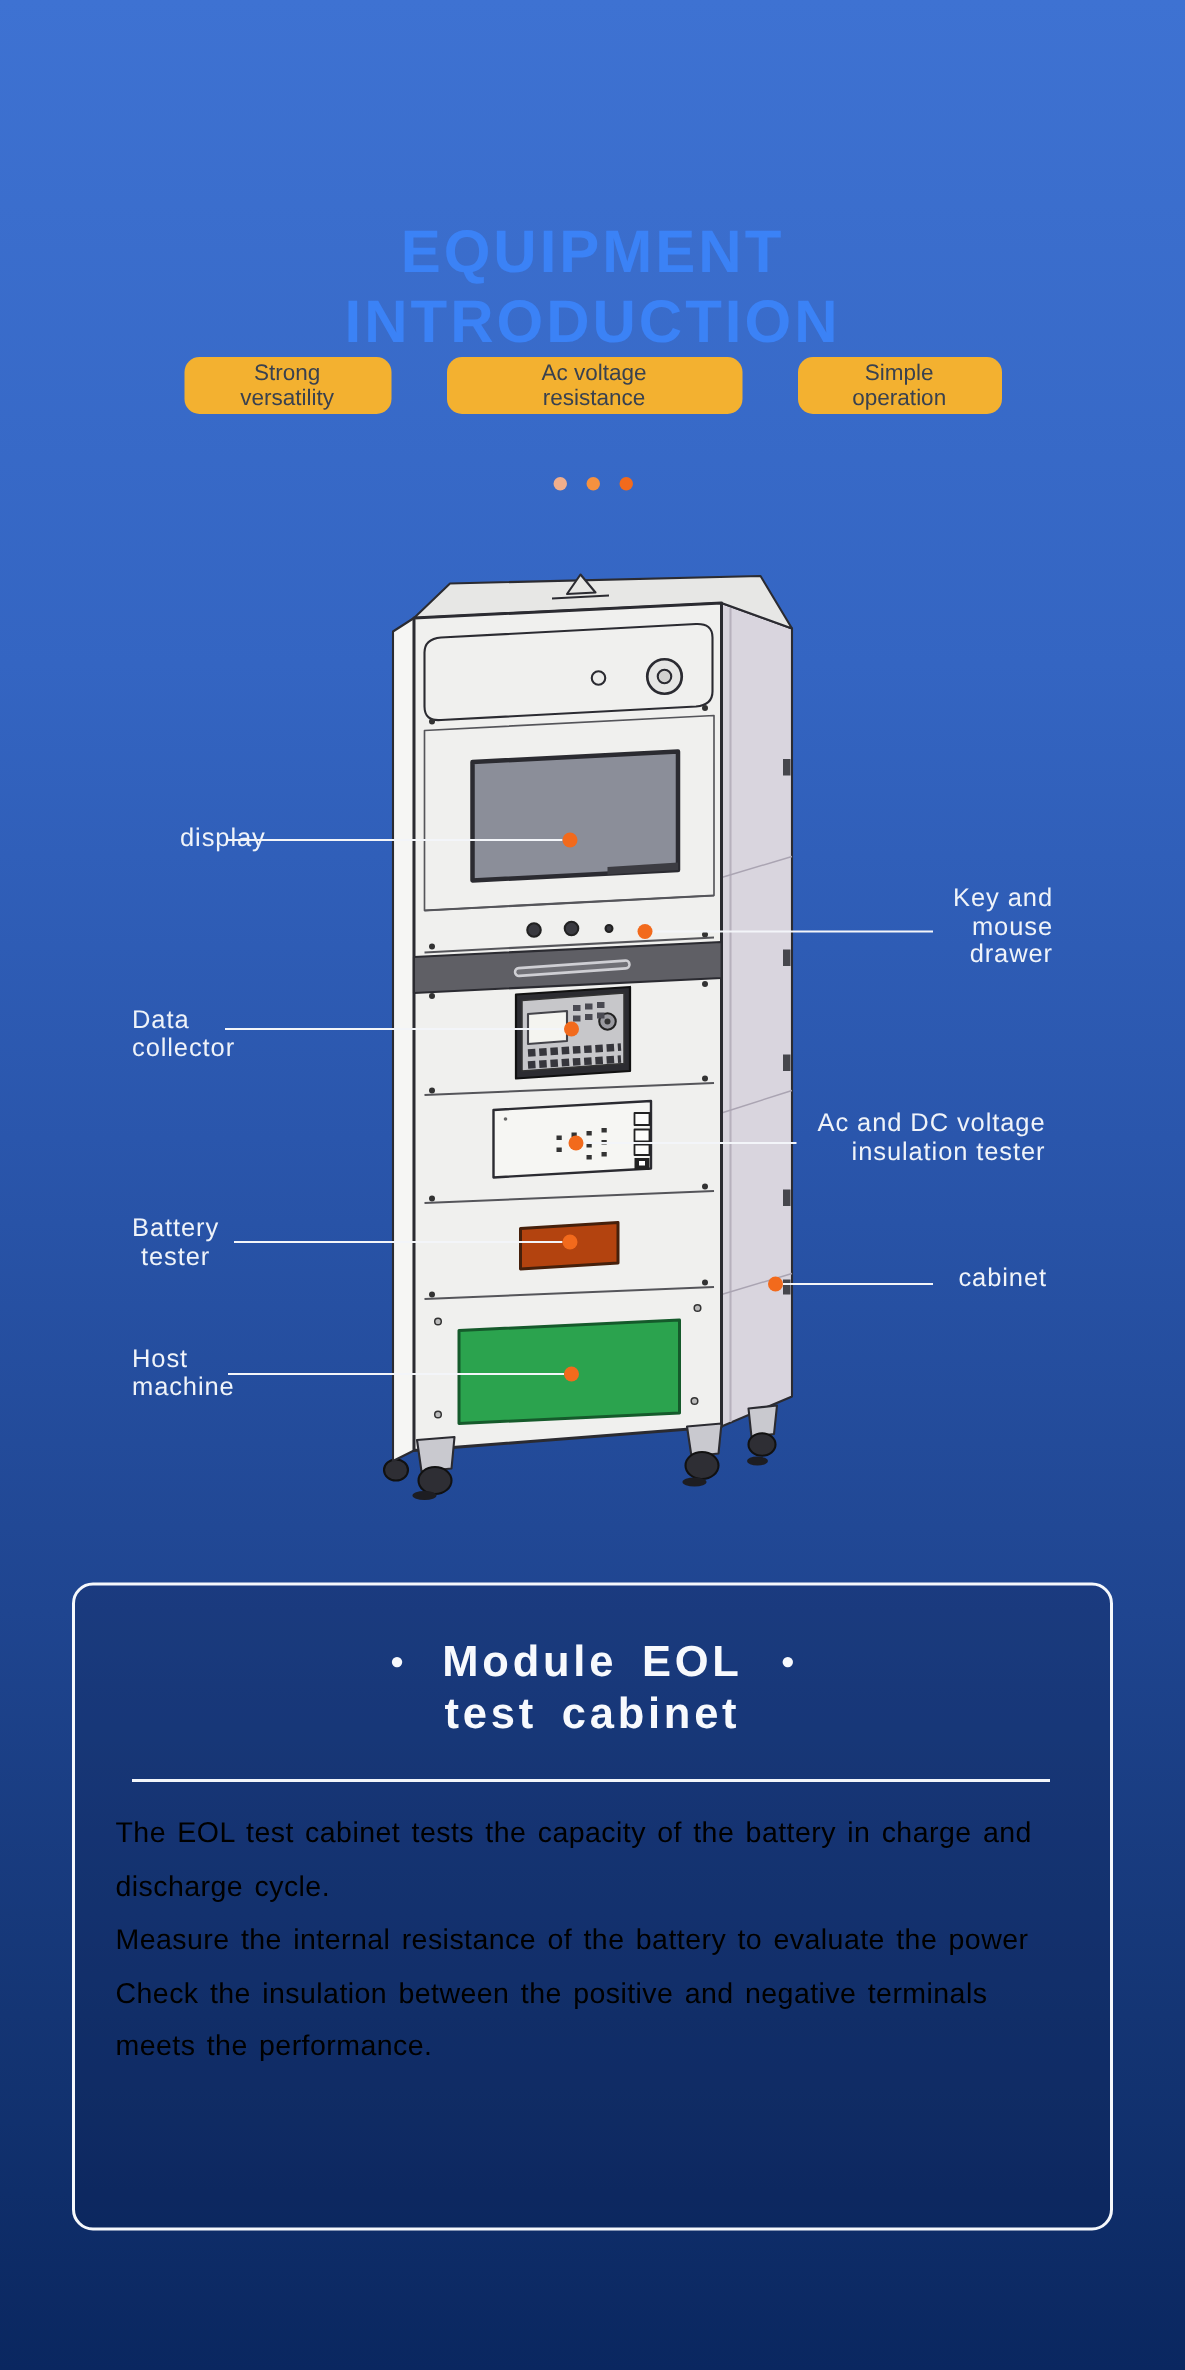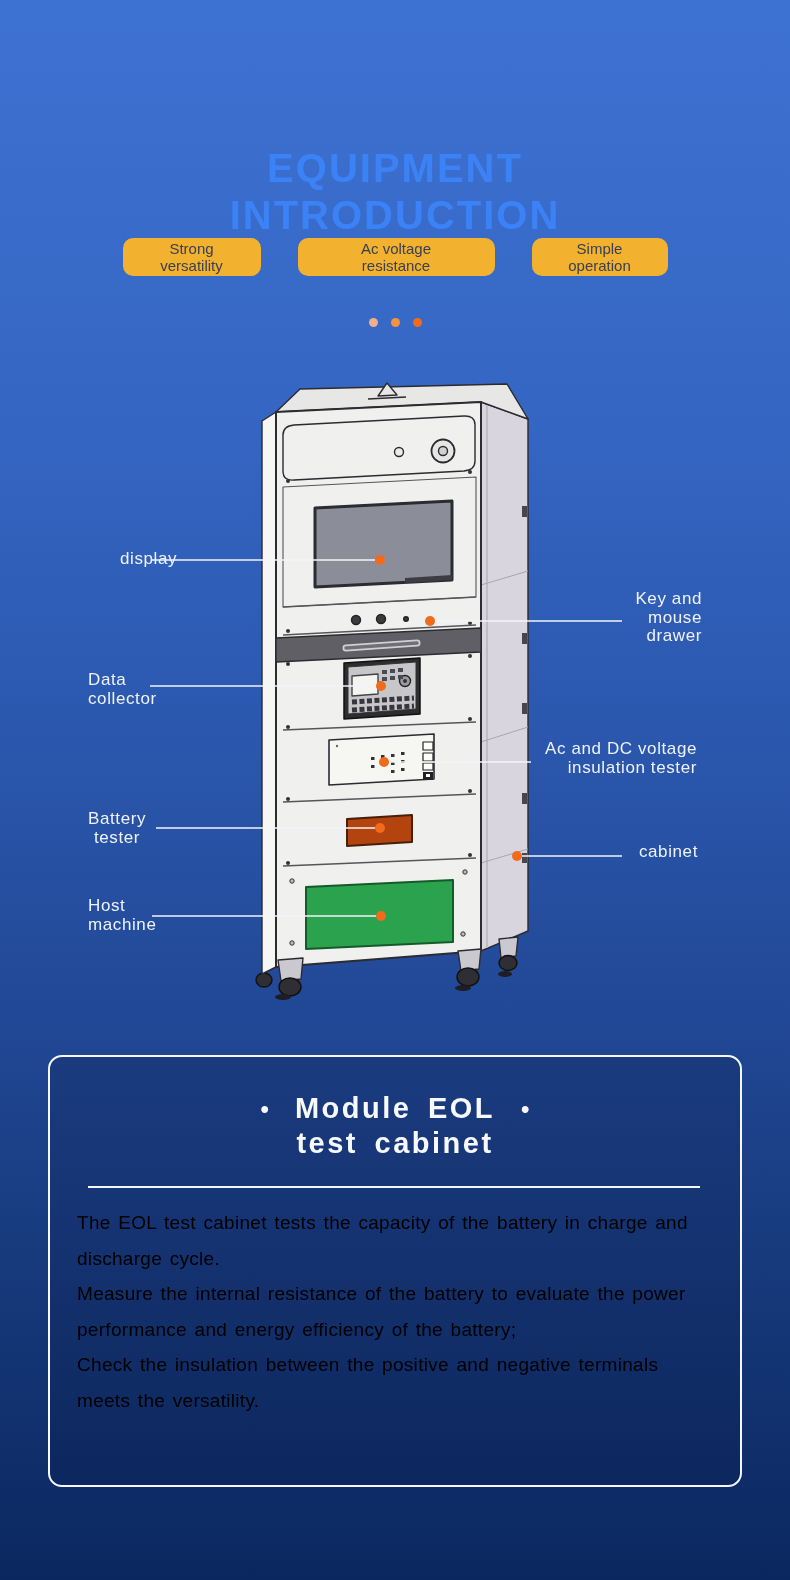--- a/index.html
+++ b/index.html
@@ -296,19 +296,18 @@
         <span>Module EOL</span>
         <span class="bullet">•</span>
       </div>
       <div>test cabinet</div>
     </div>
     <div class="box-divider"></div>
     <div class="box-paragraph">
       <div>The EOL test cabinet tests the capacity of the battery in charge and</div>
       <div>discharge cycle.</div>
       <div>Measure the internal resistance of the battery to evaluate the power</div>
-      <div>performance and energy efficiency of the battery;</div>
       <div>Check the insulation between the positive and negative terminals</div>
-      <div>meets the versatility.</div>
+      <div>meets the performance.</div>
     </div>
   </section>
 
 </div>
 
 </body></html>

